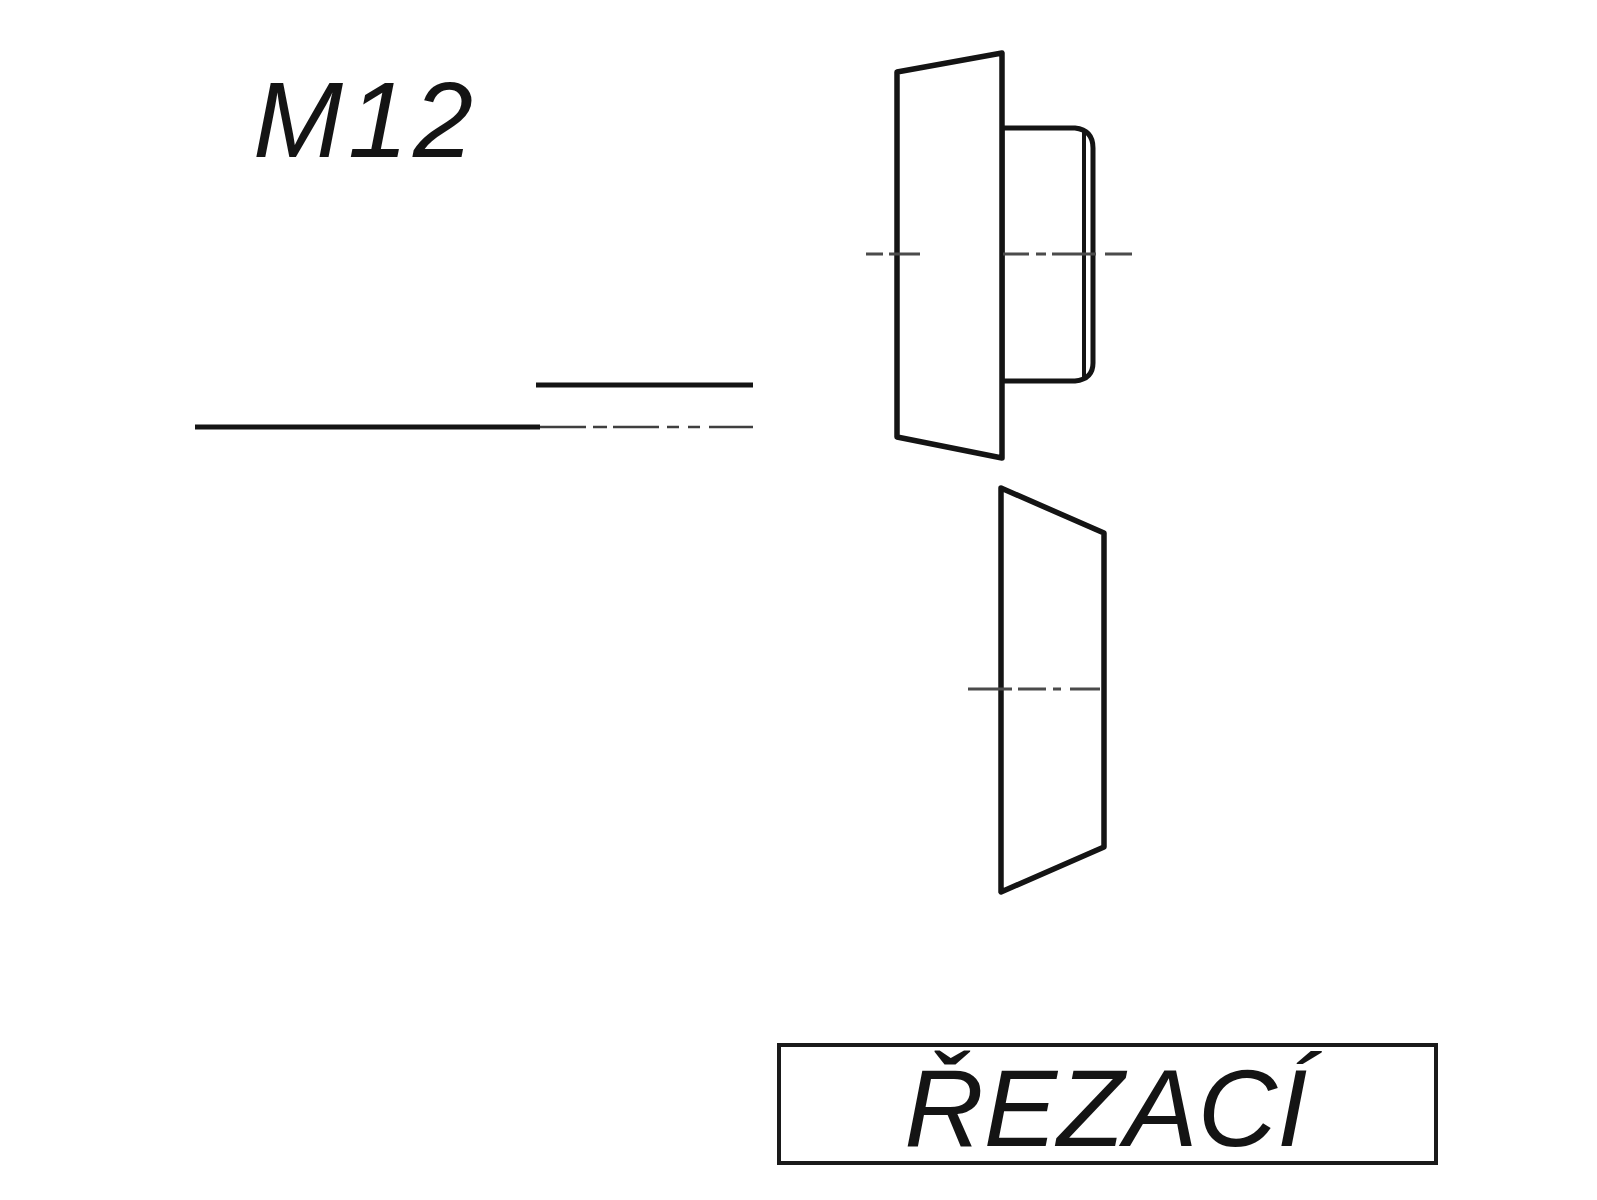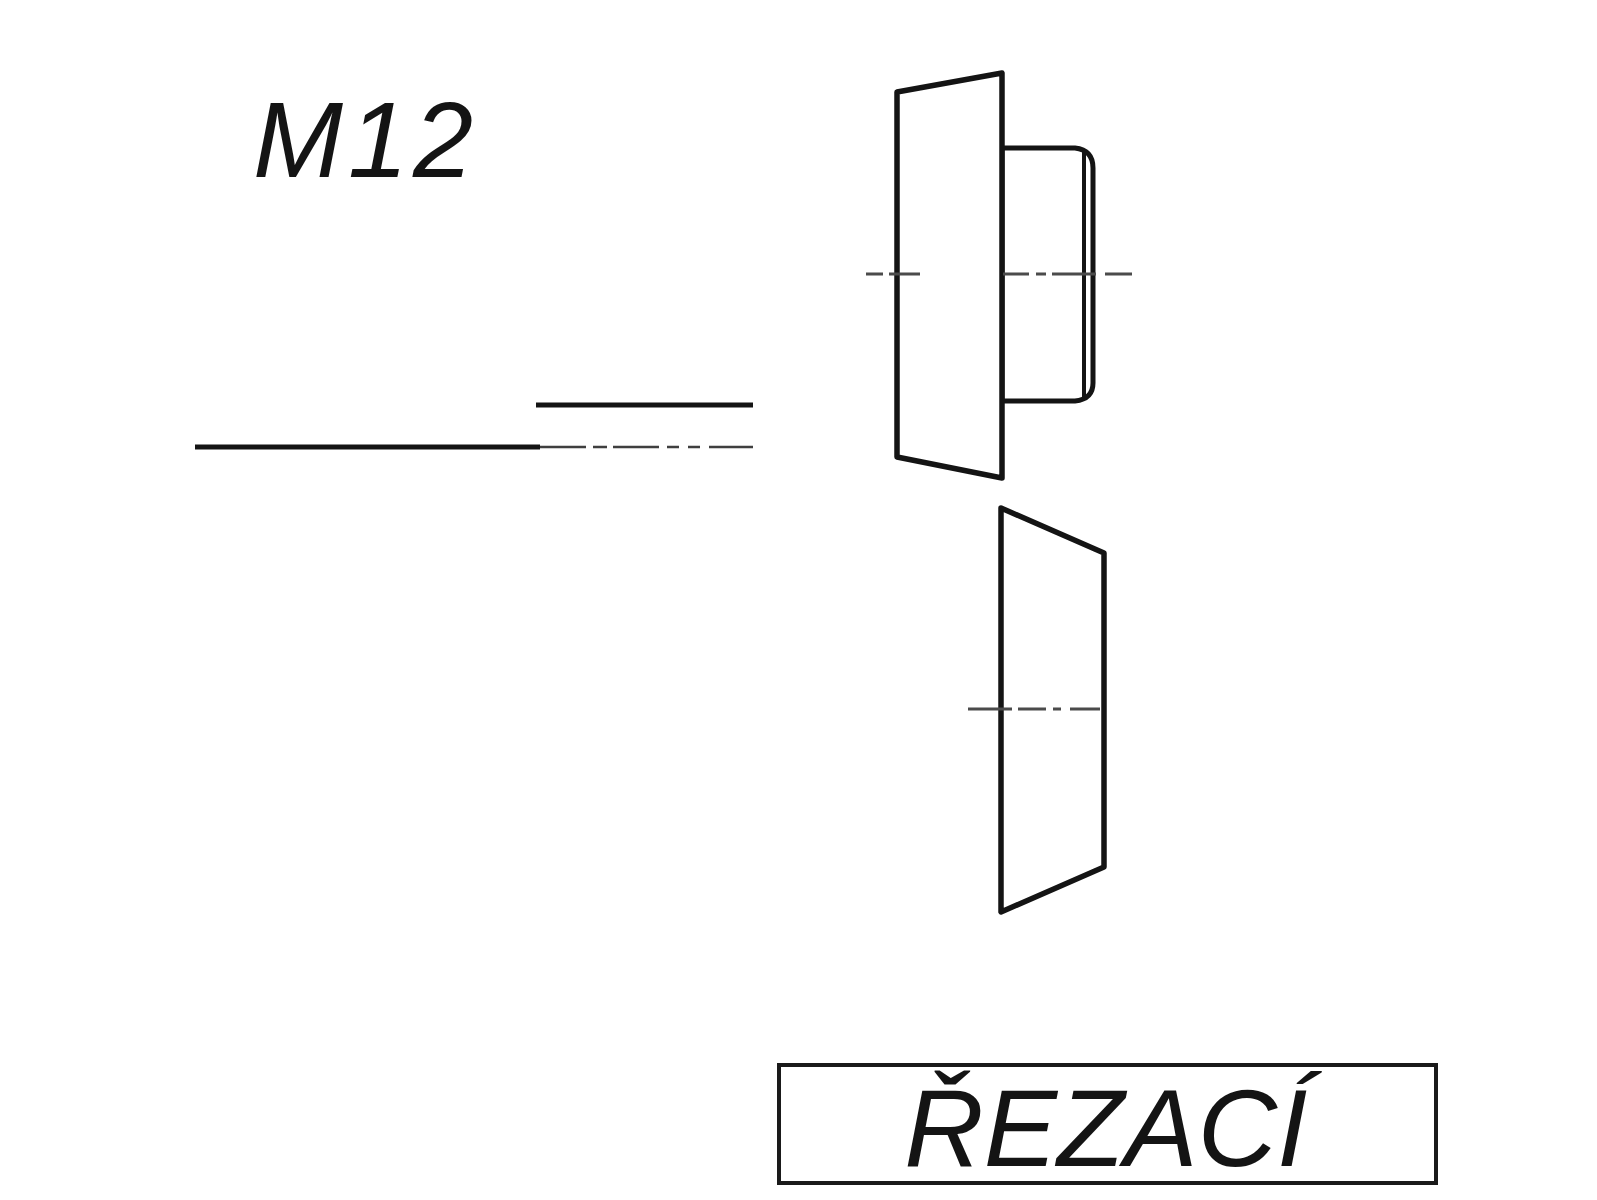--- a/index.html
+++ b/index.html
@@ -11,21 +11,20 @@
     height: 1200px;
     background: var(--color-page, #ffffff);
     font-family: "Liberation Sans", sans-serif;
     overflow: hidden;
   }
   .canvas {
     position: relative;
     width: 1597px;
     height: 1144px;
     background: var(--color-page, #ffffff);
-    margin-top: 20px;
   }
   svg { display: block; }
 
   .outline {
     stroke: var(--color-outline, #141414);
     fill: none;
     stroke-linejoin: round;
     stroke-linecap: butt;
   }
   .filled { fill: var(--color-box_fill, #ffffff); }

